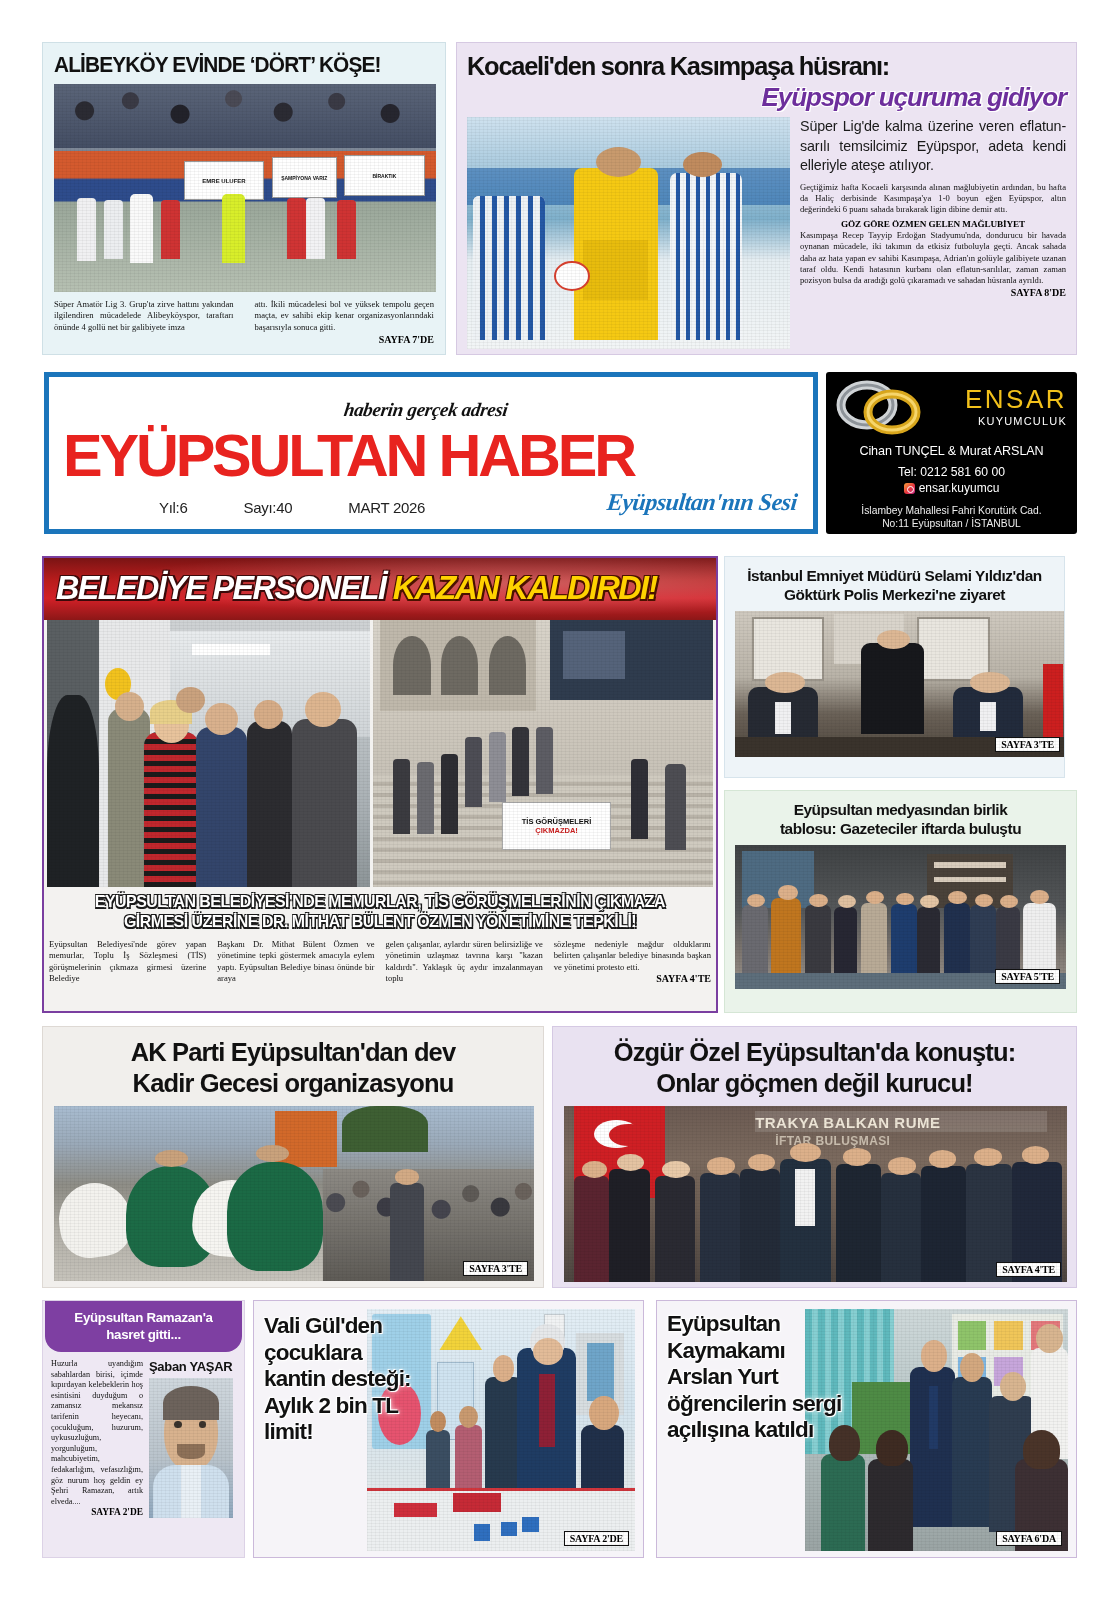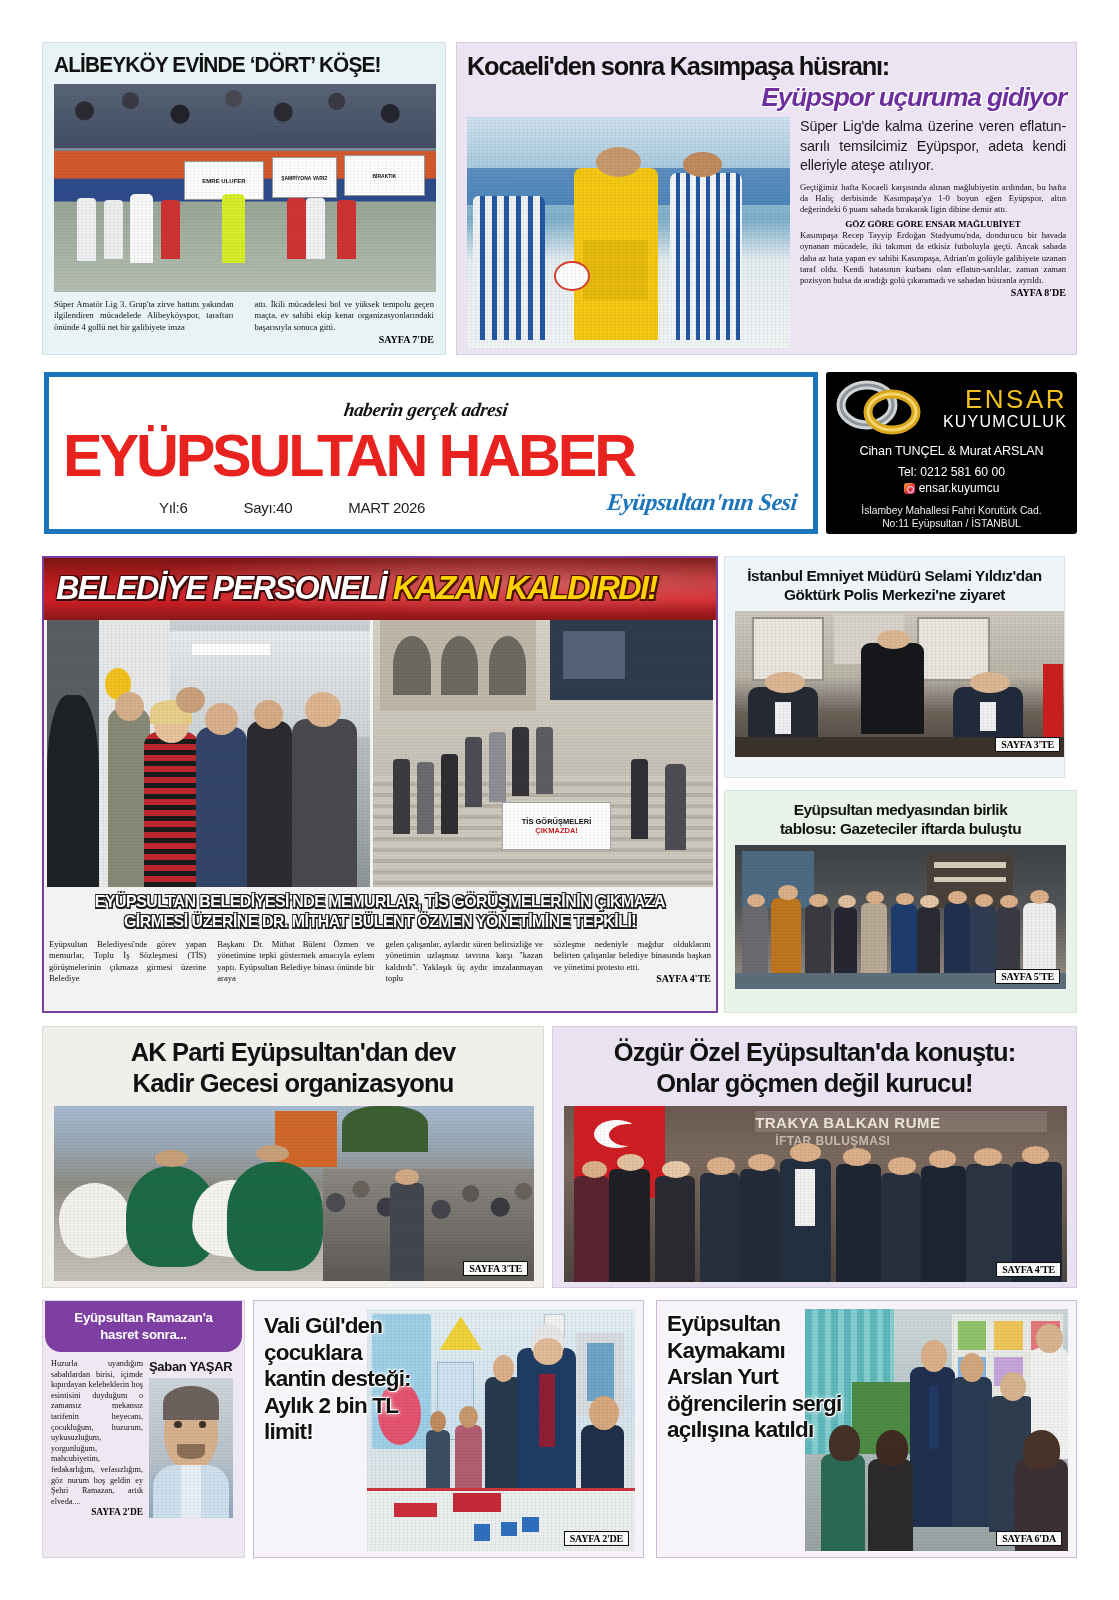--- a/index.html
+++ b/index.html
@@ -123,21 +123,21 @@
   #ensar-top { display:flex; align-items:center; height:60px; }
   #ensar-rings { width: 92px; height: 56px; position:relative; flex:0 0 92px; }
   #ensar-name {
     flex:1; text-align:right; padding-right:2px;
   }
   #ensar-name .e1 {
     color:#f2c11b; font-size: 26px; font-weight: 400;
     letter-spacing: 2.5px; line-height: 27px;
   }
   #ensar-name .e2 {
-    color:#fff; font-size: 16px; font-weight: 400;
+    color:#fff; font-size: 11px; font-weight: 400;
     letter-spacing: 1.2px; line-height: 17px;
   }
   #ensar-owners {
     text-align:center; font-size: 12.6px; margin-top: 6px; color:#fff;
     letter-spacing:-0.1px;
   }
   #ensar-tel { text-align:center; font-size: 12.2px; margin-top: 7px; }
   #ensar-ig { text-align:center; font-size: 12px; margin-top: 2px;
     display:flex; align-items:center; justify-content:center; gap:4px; }
   .ig-glyph {
@@ -361,21 +361,21 @@
         <div style="position:absolute;left:36%;top:53%;width:20%;height:26%;background:#e8bc0d;"></div>
         <div style="position:absolute;left:40%;top:13%;width:14%;height:13%;background:#c89a6d;border-radius:50%;"></div>
         <div style="position:absolute;left:63%;top:24%;width:22%;height:72%;
              background:repeating-linear-gradient(90deg,#f2f5f8 0 6px,#2458a5 6px 10px);border-radius:7px 7px 0 0;"></div>
         <div style="position:absolute;left:67%;top:15%;width:12%;height:11%;background:#c08b5e;border-radius:50%;"></div>
         <div style="position:absolute;left:27%;top:62%;width:11%;height:13%;background:#fff;border-radius:50%;border:2px solid #d8402f;"></div>
       </div>
       <div id="tr-text">
         <div id="tr-lead">Süper Lig'de kalma üzerine veren eflatun-sarılı temsilcimiz Eyüpspor, adeta kendi elleriyle ateşe  atılıyor.</div>
         <div id="tr-body" class="body-serif">Geçtiğimiz hafta Kocaeli karşısında alınan mağlubiyetin ardından, bu hafta da Haliç derbisinde Kasımpaşa'ya 1-0 boyun eğen Eyüpspor, altın değerindeki 6 puanı sahada bırakarak ligin dibine demir attı.</div>
-        <div id="tr-sub">GÖZ GÖRE GÖRE ENSAR MAĞLUBİYET</div>
+        <div id="tr-sub">GÖZ GÖRE ÖZMEN GELEN MAĞLUBİYET</div>
         <div class="body-serif">Kasımpaşa Recep Tayyip Erdoğan Stadyumu'nda, dondurucu bir havada oynanan mücadele, iki takımın da etkisiz futboluyla geçti. Ancak sahada daha az hata yapan ev sahibi Kasımpaşa, Adrian'ın golüyle galibiyete uzanan taraf oldu. Kendi hatasının kurbanı olan eflatun-sarılılar, zaman zaman pozisyon bulsa da aradığı golü çıkaramadı ve sahadan hüsranla ayrıldı.</div>
         <div id="tr-sayfa">SAYFA 8'DE</div>
       </div>
     </div>
   </div>
 
   <div class="box" id="masthead">
     <div id="mh-tag">haberin gerçek adresi</div>
     <div id="mh-title"><span>EYÜPSULTAN</span> <span>HABER</span></div>
     <div id="mh-sub">Eyüpsultan'nın Sesi</div>
@@ -621,21 +621,21 @@
       <div style="position:absolute;left:81.5%;top:24%;width:5.5%;height:10%;background:#dcb08a;border-radius:50%;"></div>
       <div style="position:absolute;left:89%;top:32%;width:10%;height:68%;background:#20283a;border-radius:6px 6px 0 0;"></div>
       <div style="position:absolute;left:91%;top:23%;width:5.5%;height:10%;background:#dcb08a;border-radius:50%;"></div>
       <div class="page-tag">SAYFA 4'TE</div>
     </div>
   </div>
 
   <div class="box" id="col-box">
     <div id="col-head">
       <span>Eyüpsultan Ramazan'a</span><br>
-      <span>hasret sonra...</span>
+      <span>hasret gitti...</span>
     </div>
     <div id="col-body">
       <div id="col-text">
         <div class="body-serif">Huzurla uyandığım sabahlardan birisi, içimde kıpırdayan kelebeklerin hoş esintisini duyduğum o zamansız mekansız tarifenin heyecanı, çocukluğum, huzurum, uykusuzluğum, yorgunluğum, mahcubiyetim, fedakarlığım, vefasızlığım, göz nurum hoş geldin ey Şehri Ramazan, artık elveda....</div>
         <div class="sayfa">SAYFA 2'DE</div>
       </div>
       <div id="col-right">
         <div id="col-author">Şaban YAŞAR</div>
         <div id="col-portrait" class="photo grain" style="background:linear-gradient(180deg,#cfd7dd 0%,#b9c3cb 58%,#8fa7bd 100%);">
           <div style="position:absolute;left:18%;top:10%;width:64%;height:56%;background:#d8b28e;border-radius:50% 50% 45% 45%;"></div>

